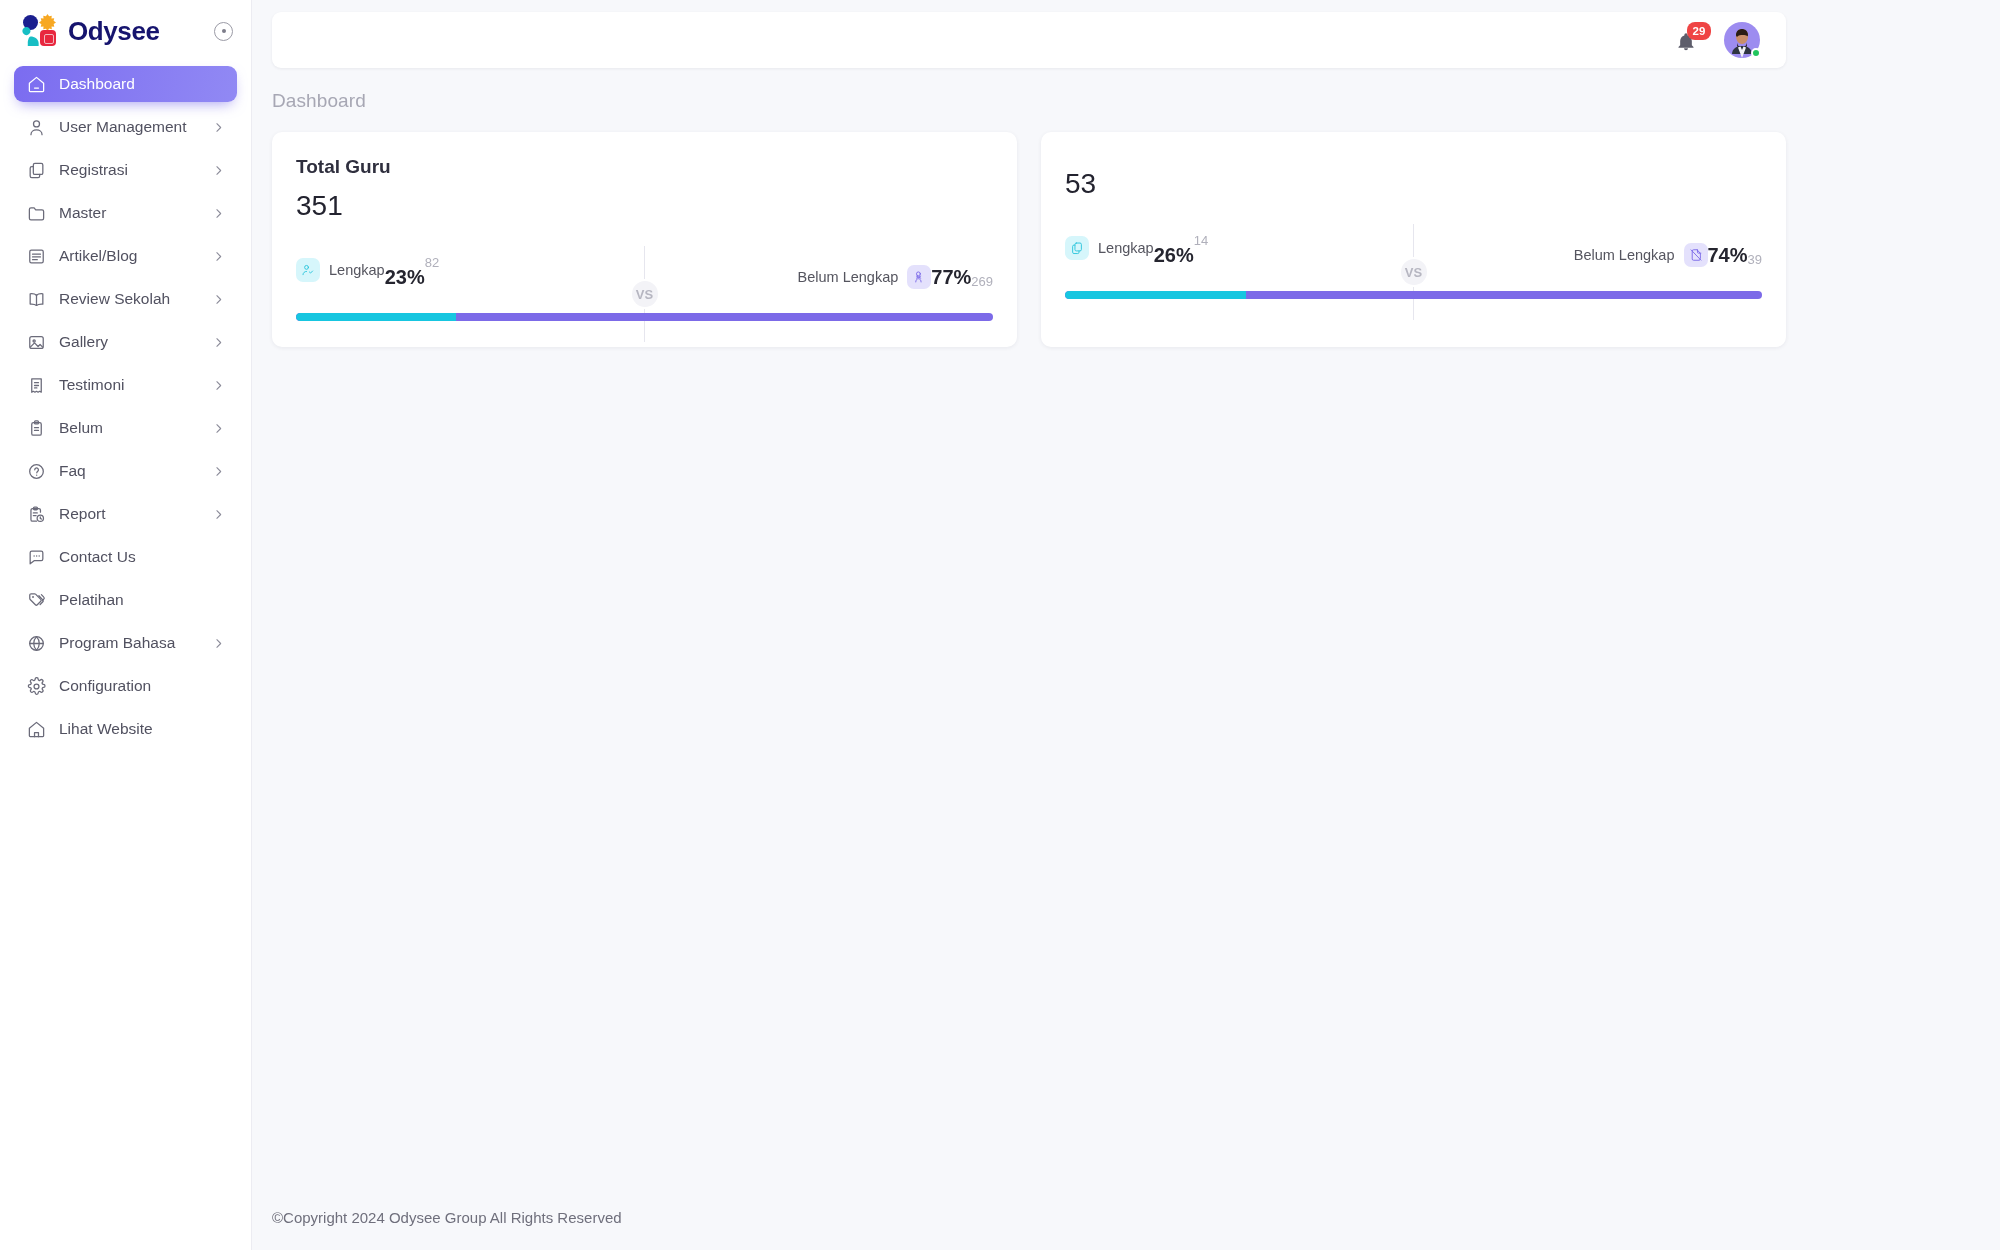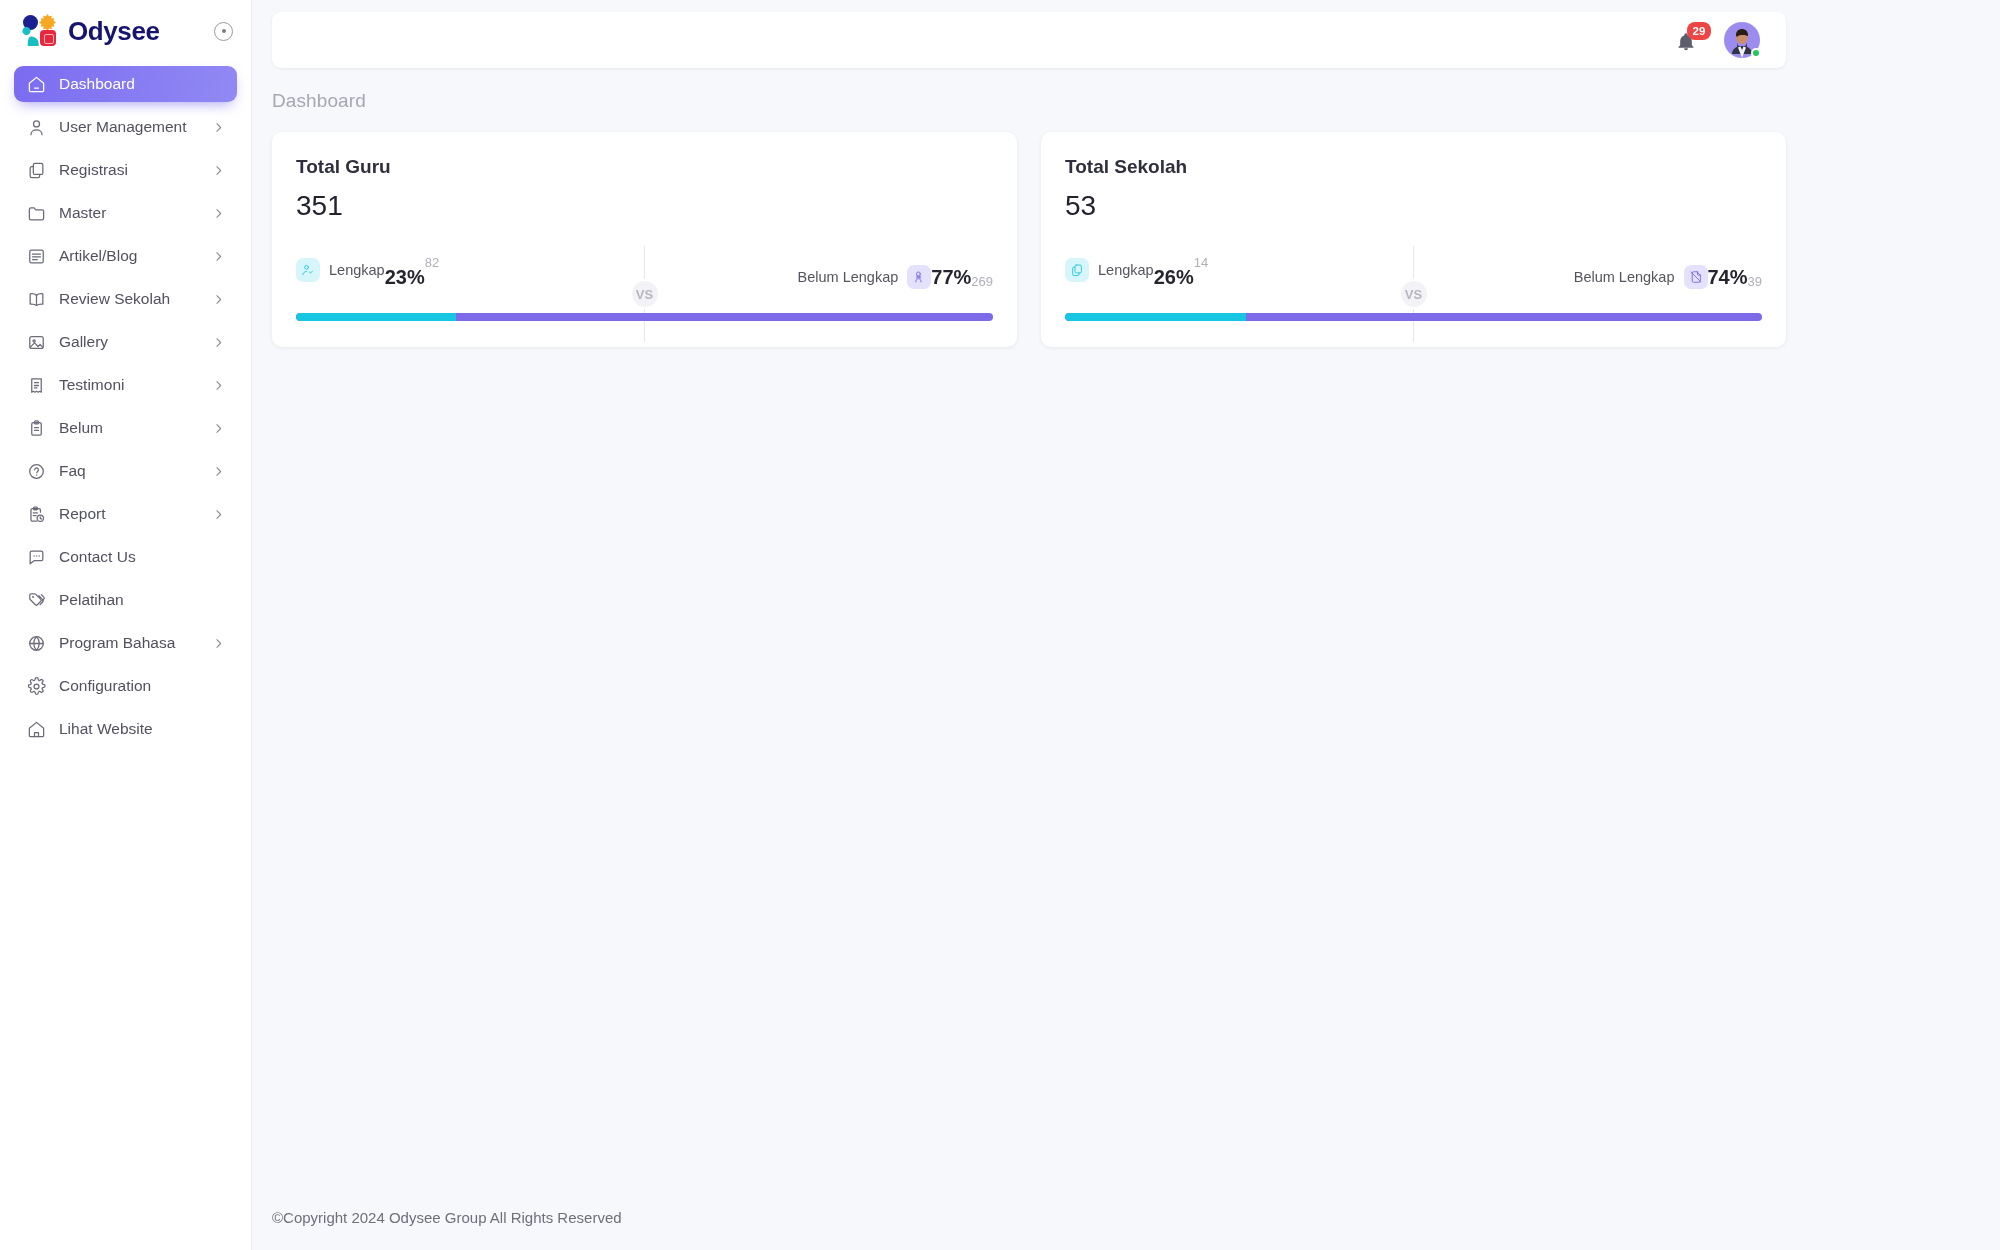--- a/index.html
+++ b/index.html
@@ -499,21 +499,20 @@
               </div>
               <div class="side-pct">77%</div>
               <div class="side-count">269</div>
             </div>
           </div>
           <div class="bar">
             <div class="fill" style="width:23%"></div>
           </div>
         </div>
         <div class="card">
-          <div class="card-title">Total Sekolah</div>
           <div class="card-total">53</div>
           <div class="compare">
             <div class="side left">
               <div class="side-head">
                 <span class="chip cyan">
                   <svg viewBox="0 0 24 24" width="14" height="14" fill="none" stroke="currentColor" stroke-width="1.6" stroke-linecap="round" stroke-linejoin="round">
                     <rect x="8.5" y="3.5" width="11" height="13.5" rx="2.3"></rect>
                     <path d="M15.5 17v2.2a2.3 2.3 0 01-2.3 2.3H6.8a2.3 2.3 0 01-2.3-2.3V9.3A2.3 2.3 0 016.8 7h1.7"></path>
                   </svg>
                 </span>

